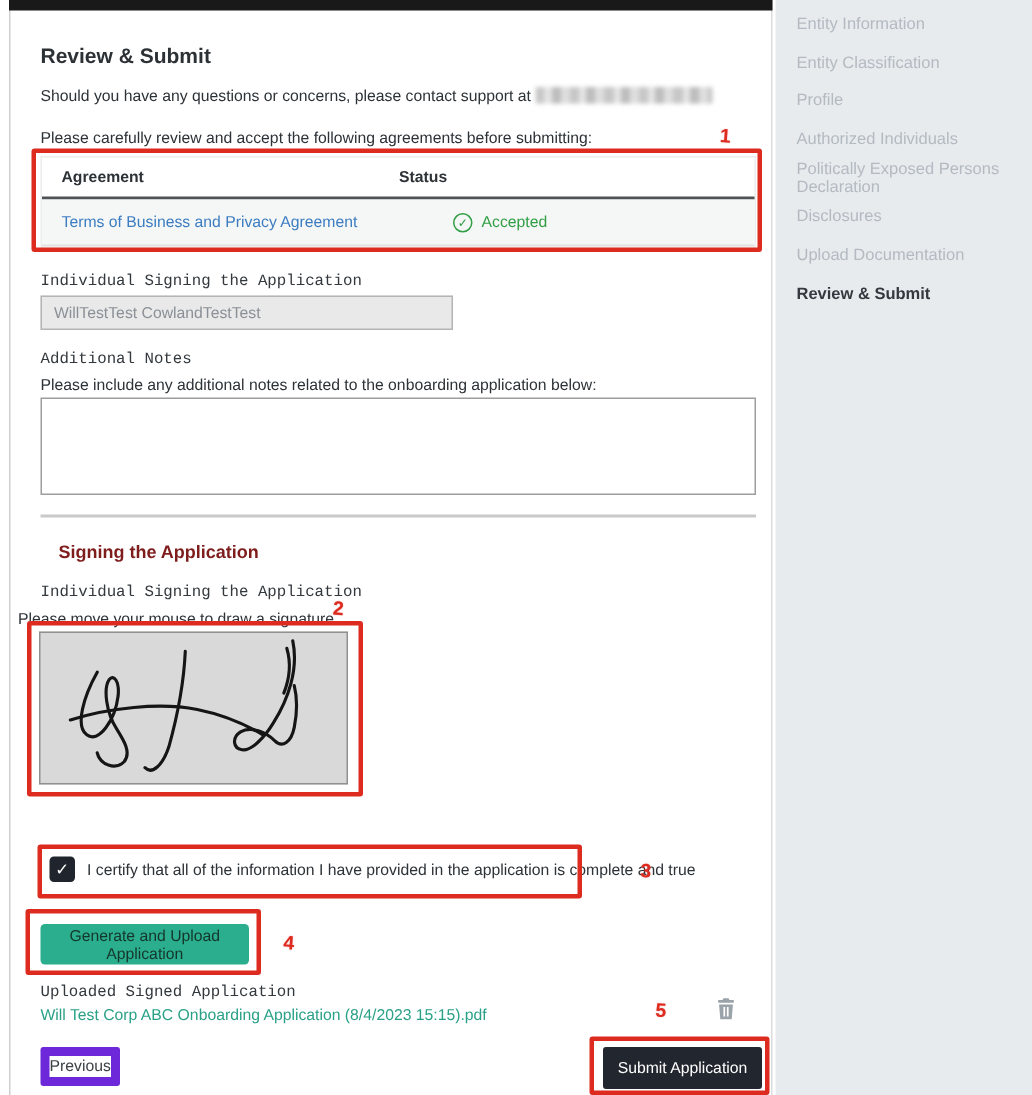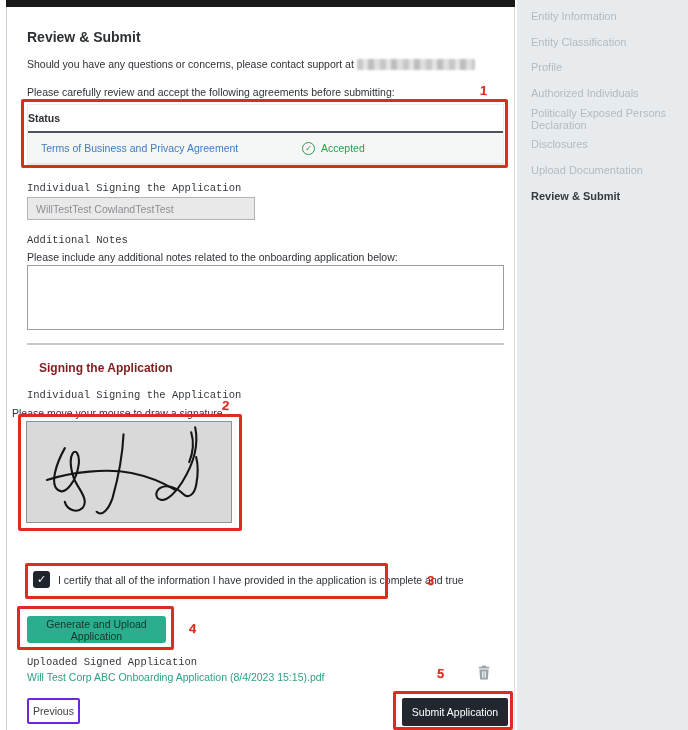--- a/index.html
+++ b/index.html
@@ -32,39 +32,39 @@
             font-weight:700;font-size:10.5px;color:#2d3237;}
   .tbl-row{display:flex;height:31px;align-items:center;background:#f5f6f6;border-bottom:1px solid #e2e2e2;font-size:10.5px;gap:36px;}
   .col-a{width:238px;padding-left:13px;}
   .col-s{display:flex;align-items:center;}
   a.blue{color:var(--link);text-decoration:none;}
   .status-accepted{color:var(--green);display:inline-flex;align-items:center;gap:6px;}
   .chk-circle{display:inline-flex;width:13px;height:13px;border:1.3px solid var(--green);border-radius:50%;
               align-items:center;justify-content:center;font-size:8px;color:var(--green);font-weight:700;}
 
   
-  .dis-input{left:27px;top:197px;width:228px;height:23px;background:#e9e9e9;border:1px solid #b4b4b4;
+  .dis-input{left:27px;top:197px;width:275px;height:23px;background:#e9e9e9;border:1px solid #b4b4b4;
              color:var(--muted);font-size:10.5px;padding:0 8px;font-family:inherit;}
   .notes-area{left:27px;top:265px;width:477px;height:65px;border:1px solid #9d9d9d;resize:none;
               font-family:inherit;font-size:11px;padding:4px 6px;}
   .divider{left:27px;top:343px;width:477px;height:2px;background:#c9c9c9;}
 
   
   .sig-pad{left:26px;top:421px;width:206px;height:102px;background:#d9d9d9;border:1px solid #909090;}
   .sig-pad svg{display:block;width:100%;height:100%;}
 
   
   .cbx{left:33px;top:571px;width:17px;height:17px;background:#20242c;border-radius:3px;color:#fff;
        display:flex;align-items:center;justify-content:center;font-size:11px;font-weight:700;cursor:pointer;}
 
   
   .btn{display:flex;align-items:center;justify-content:center;cursor:pointer;font-family:inherit;
        font-size:10.5px;border:none;border-radius:3px;}
   .btn-teal{left:27px;top:616px;width:139px;height:27px;background:var(--teal);color:#14352b;}
-  .btn-prev{left:27px;top:698px;width:53px;height:26px;background:#fff;border:2px solid #6d28d9;color:#3c4146;border-radius:2px;}
+  .btn-prev{left:27px;top:698px;width:53px;height:26px;background:#fff;border:6px solid #6d28d9;color:#3c4146;border-radius:2px;}
   .btn-submit{left:402px;top:698px;width:106px;height:28px;background:var(--dark);color:#fff;border-radius:2px;}
   a.file-link{color:#2aa187;font-size:10.5px;text-decoration:none;}
   .trash{left:477px;top:665px;width:14px;height:15px;cursor:pointer;}
   .trash svg{display:block;width:14px;height:15px;fill:#9aa2aa;}
 
   
   .annot-box{position:absolute;border:3px solid var(--red);border-radius:2px;pointer-events:none;z-index:40;}
   .annot-num{position:absolute;color:var(--red);font-size:13px;font-weight:700;z-index:41;
              text-shadow:0 0 1px rgba(221,43,32,.45);transform:rotate(4deg);pointer-events:none;}
 
@@ -85,20 +85,21 @@
 
   <div class="txt abs" style="left:27px;top:58px;">
     <span>Should you have any questions or concerns, please contact support at</span>
     <span class="redacted"></span>
   </div>
 
   <div class="txt abs" style="left:27px;top:86px;">Please carefully review and accept the following agreements before submitting:</div>
 
   <div class="tbl abs">
     <div class="tbl-head">
+      <div class="col-a">Agreement</div>
       <div class="col-s">Status</div>
     </div>
     <div class="tbl-row">
       <div class="col-a">
         <a href="#" class="blue">Terms of Business and Privacy Agreement</a>
       </div>
       <div class="col-s">
         <span class="status-accepted">
           <span class="chk-circle">✓</span>
           <span>Accepted</span>

